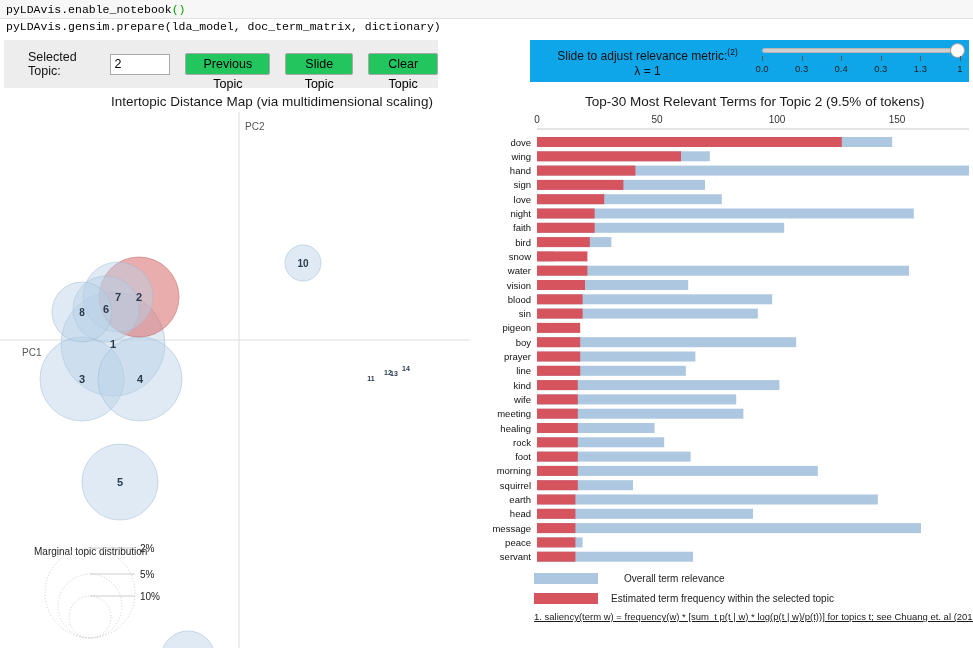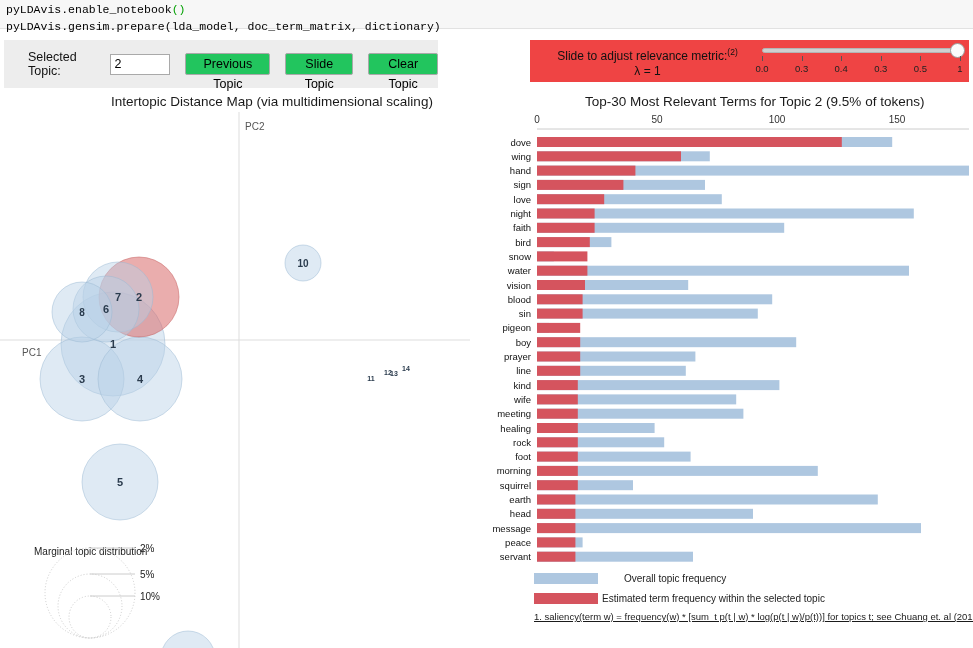--- a/index.html
+++ b/index.html
@@ -7,21 +7,21 @@
     margin: 0; padding: 0;
     width: 973px; height: 648px;
     background: #ffffff;
     font-family: "Liberation Sans", sans-serif;
     overflow: hidden;
   }
   #app { position: relative; width: 973px; height: 648px; }
 
   
   .code-cell {
-    position: absolute; left: 0; top: 0; width: 973px; height: 29px;
+    position: absolute; left: 0; top: 0; width: 973px; height: 19px;
     background: #f7f7f7; border-bottom: 1px solid #e2e2e2;
     font-family: "Liberation Mono", monospace;
     font-size: 11.5px; line-height: 17px; color: #000;
     padding: 1px 6px 0 6px; white-space: pre;
   }
   .code-cell .grn { color: #00a000; }
 
   
   .ctrl-bar {
     position: absolute; left: 4px; top: 40px; width: 434px; height: 48px;
@@ -37,21 +37,21 @@
   .tbtn {
     height: 22px; padding: 0 9px; background: #22c55e;
     border: 1px solid #a9a9a9; border-radius: 2px;
     font-size: 12.5px; color: #000; cursor: pointer;
     font-family: "Liberation Sans", sans-serif; line-height: 20px;
   }
 
   
   .slider-bar {
     position: absolute; left: 530px; top: 40px; width: 439px; height: 42px;
-    background: #ef4444;
+    background: #0ea5e9;
   }
   .slider-txt {
     position: absolute; left: 10px; top: 5px; width: 215px;
     text-align: center; font-size: 12px; color: #111; line-height: 15px;
   }
   .slider-txt .sup { font-size: 8.5px; vertical-align: super; }
   .slider-lambda { font-size: 12px; }
   .slider-track {
     position: absolute; left: 232px; top: 8px; width: 198px; height: 5px;
     background: #cfcfcf; border: 1px solid #b4b4b4; border-radius: 3px;
@@ -83,21 +83,21 @@
   #bars svg { display: block; }
 
   
   .legend { position: absolute; left: 534px; top: 570px; width: 440px; }
   .legend-row { display: flex; align-items: center; height: 17px; }
   .swatch { width: 64px; height: 11px; }
   .sw-blue { background: #aec7e0; margin-left: 0px; }
   .sw-red  { background: #d5545e; margin-left: 0px; }
   .legend-txt { font-size: 10px; color: #222; }
   .lrow1 .legend-txt { margin-left: 26px; }
-  .lrow2 .legend-txt { margin-left: 4px; text-align: center; }
+  .lrow2 .legend-txt { margin-left: 13px; text-align: center; }
   .lrow2 { margin-top: 3px; }
   .notes { position: absolute; left: 534px; top: 610px; width: 440px; }
   .note {
     font-size: 9.5px; color: #1b1b1b; line-height: 13px;
     text-decoration: underline; white-space: nowrap;
   }
 </style>
 </head>
 <body>
 <div id="app">
@@ -123,21 +123,21 @@
   <div class="tick-row" id="sliderTicks">
         <div class="tick" style="left: 0px;"></div>
         <div class="ticklab" style="left: 0px;">0.0</div>
         <div class="tick" style="left: 39.6px;"></div>
         <div class="ticklab" style="left: 39.6px;">0.3</div>
         <div class="tick" style="left: 79.2px;"></div>
         <div class="ticklab" style="left: 79.2px; text-align: center;">0.4</div>
         <div class="tick" style="left: 118.8px;"></div>
         <div class="ticklab" style="left: 118.8px;">0.3</div>
         <div class="tick" style="left: 158.4px;"></div>
-        <div class="ticklab" style="left: 158.4px;">0.5</div>
+        <div class="ticklab" style="left: 158.4px;">1.3</div>
         <div class="tick" style="left: 198px;"></div>
         <div class="ticklab" style="left: 198px;">1</div>
       </div>
 </div>
 
 <div class="panel-title" id="mapTitle">Intertopic Distance Map (via multidimensional scaling)</div>
 <div class="panel-title" id="barTitle">Top-30 Most Relevant Terms for Topic 2 (9.5% of tokens)</div>
 
 <div id="map">
   <svg id="mapSvg" width="470" height="536">
@@ -278,21 +278,21 @@
         <text x="53" y="433.90000000000003" text-anchor="end" font-size="9.5" fill="#111" font-family="&quot;Liberation Sans&quot;, sans-serif">peace</text>
         <rect x="59" y="439.70000000000005" width="156" height="10" fill="#aec7e0"></rect>
         <rect x="59" y="439.70000000000005" width="38.400000000000006" height="10" fill="#d5545e"></rect>
         <text x="53" y="448.20000000000005" text-anchor="end" font-size="9.5" fill="#111" font-family="&quot;Liberation Sans&quot;, sans-serif">servant</text>
       </svg>
 </div>
 
 <div class="legend">
   <div class="legend-row lrow1">
     <span class="swatch sw-blue"></span>
-    <span class="legend-txt">Overall topic frequency</span>
+    <span class="legend-txt">Overall term relevance</span>
   </div>
   <div class="legend-row lrow2">
     <span class="swatch sw-red"></span>
     <span class="legend-txt">Estimated term frequency within the selected topic</span>
   </div>
 </div>
 
 <div class="notes">
   <div class="note">1. saliency(term w) = frequency(w) * [sum_t p(t | w) * log(p(t | w)/p(t))] for topics t; see Chuang et. al (2012)</div>
 </div>

